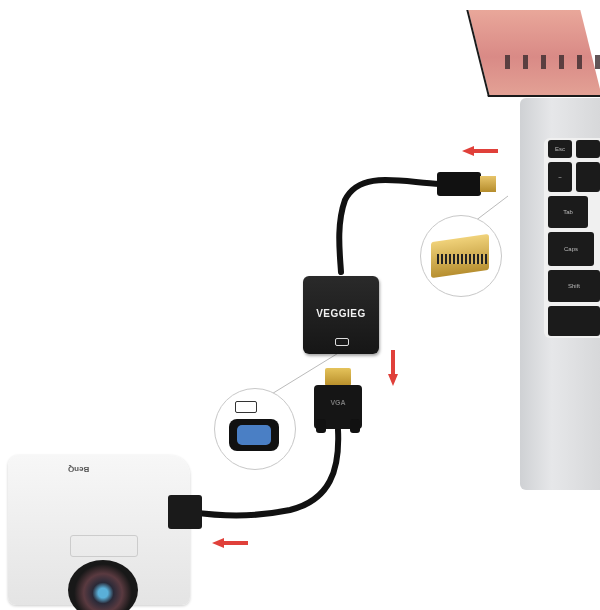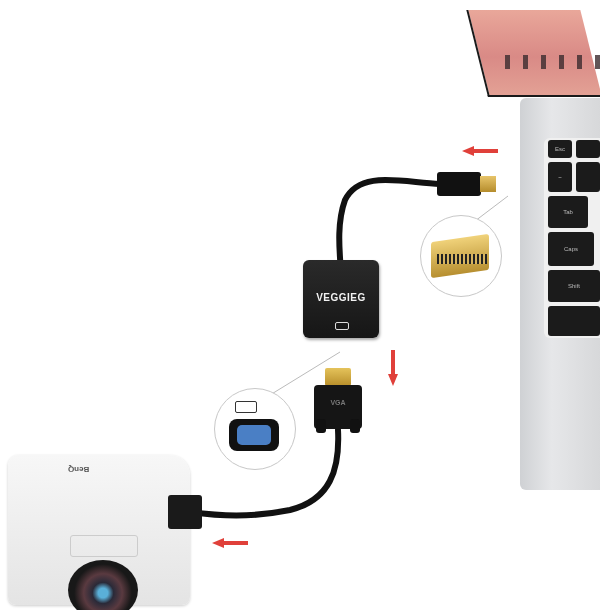--- a/index.html
+++ b/index.html
@@ -7,21 +7,21 @@
   .abs{position:absolute;}
   .laptop-screen{left:488px;top:10px;width:112px;height:85px;background:linear-gradient(#e9a79a,#d98a86 55%,#e3a195);transform:skewX(14deg);transform-origin:bottom left;border:2px solid #1a1a1a;border-right:none;border-top:none;}
   .screen-pier{left:505px;top:55px;width:95px;height:14px;background:repeating-linear-gradient(90deg,#3b2b2e 0 5px,transparent 5px 18px);opacity:.8;}
   .laptop-body{left:520px;top:98px;width:80px;height:392px;background:linear-gradient(90deg,#cfd1d4,#e6e7e9 40%,#d7d8da);border-radius:6px 0 0 6px;}
   .keyboard{left:544px;top:138px;width:56px;height:200px;background:#f0f0f0;border-radius:6px 0 0 6px;}
   .key{position:absolute;background:#1b1b1b;color:#bbb;font-size:6px;border-radius:3px;display:flex;align-items:center;justify-content:center;}
   .arrow{width:34px;height:10px;}
   .arrow .shaft{position:absolute;top:3px;height:4px;background:#e0403a;}
   .arrow .head{position:absolute;top:0;width:0;height:0;border-top:5px solid transparent;border-bottom:5px solid transparent;}
   .cable{stroke:#111;stroke-width:6;fill:none;stroke-linecap:round;}
-  .adapter{left:303px;top:260px;width:76px;height:78px;background:linear-gradient(#2a2a2a,#161616);border-radius:6px;box-shadow:1px 2px 3px rgba(0,0,0,.35);}
+  .adapter{left:303px;top:276px;width:76px;height:78px;background:linear-gradient(#2a2a2a,#161616);border-radius:6px;box-shadow:1px 2px 3px rgba(0,0,0,.35);}
   .brand{position:absolute;left:0;right:0;top:32px;text-align:center;color:#f2f2f2;font-size:10px;font-weight:bold;letter-spacing:.5px;}
   .vga-port-icon{position:absolute;left:32px;top:62px;width:12px;height:6px;border:1.5px solid #ddd;border-radius:2px;}
   .hdmi-plug{left:437px;top:172px;width:44px;height:24px;background:#111;border-radius:3px;}
   .hdmi-tip{left:480px;top:176px;width:16px;height:16px;background:linear-gradient(#e7c46a,#b58c2c);}
   .vga-plug{left:314px;top:385px;width:48px;height:44px;background:#151515;border-radius:4px;}
   .vga-pins{left:325px;top:368px;width:26px;height:18px;background:linear-gradient(#e5c35b,#b88e2a);border-radius:2px;}
   .vga-label{position:absolute;left:0;right:0;top:14px;text-align:center;color:#777;font-size:7px;font-weight:bold;}
   .circle{border-radius:50%;background:#fff;border:1.5px solid #c8c8c8;overflow:hidden;}
   .projector{left:8px;top:455px;width:182px;height:150px;background:linear-gradient(#f7f7f7,#e4e4e4);border-radius:10px 20px 8px 8px;box-shadow:0 1px 3px rgba(0,0,0,.2);}
   .proj-brand{position:absolute;left:60px;top:10px;font-size:8px;color:#555;font-weight:bold;transform:rotate(180deg);}

